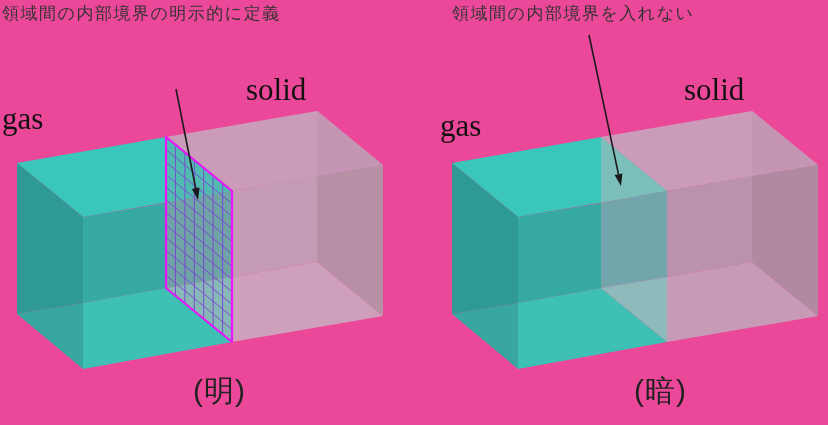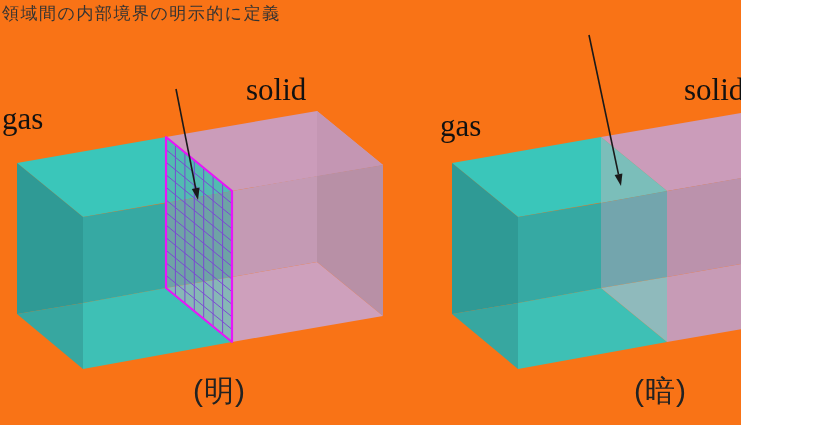--- a/index.html
+++ b/index.html
@@ -1,16 +1,16 @@
 <!DOCTYPE html>
 <html><head>
 <meta charset="utf-8">
 <style>
   html,body{margin:0;padding:0;}
-  #stage{position:relative;width:741px;height:425px;background:#f97316;overflow:hidden;
+  #stage{position:relative;width:828px;height:425px;background:#ec4899;overflow:hidden;
          font-family:"Liberation Sans",sans-serif;}
   #scene{position:absolute;left:0;top:0;}
   .lbl{position:absolute;white-space:nowrap;line-height:1;}
   .jp{font-size:17px;letter-spacing:1.5px;color:#333333;}
   .serif{font-family:"Liberation Serif","DejaVu Serif",serif;color:#111111;}
   .big{font-size:38px;}
   .med{font-size:31px;}
   .cap{font-size:30px;color:#222222;letter-spacing:1px;}
   polygon,line{shape-rendering:auto;}
 </style>
@@ -79,20 +79,21 @@
       <polygon points="667,277 752,262 818,316 667,342" fill="#C79BB6"></polygon>
 
       <g>
         <line x1="589" y1="35" x2="618.5" y2="174.3" stroke-width="1.6" stroke="#1A1A1A"></line>
         <polygon points="621,186 614.6,175.1 622.4,173.5" fill="#1A1A1A"></polygon>
       </g>
     </g>
   </svg>
 
   <div class="lbl jp" style="left:2px;top:5px;">領域間の内部境界の明示的に定義</div>
+  <div class="lbl jp" style="left:452px;top:5px;">領域間の内部境界を入れない</div>
 
   <div class="lbl serif med" style="left:2px;top:103px;">gas</div>
   <div class="lbl serif med" style="left:246px;top:74px;">solid</div>
   <div class="lbl serif med" style="left:440px;top:110px;">gas</div>
   <div class="lbl serif med" style="left:684px;top:74px;">solid</div>
 
   <div class="lbl cap" style="left:193px;top:376px;">(明)</div>
   <div class="lbl cap" style="left:634px;top:376px;">(暗)</div>
 </div>
 

